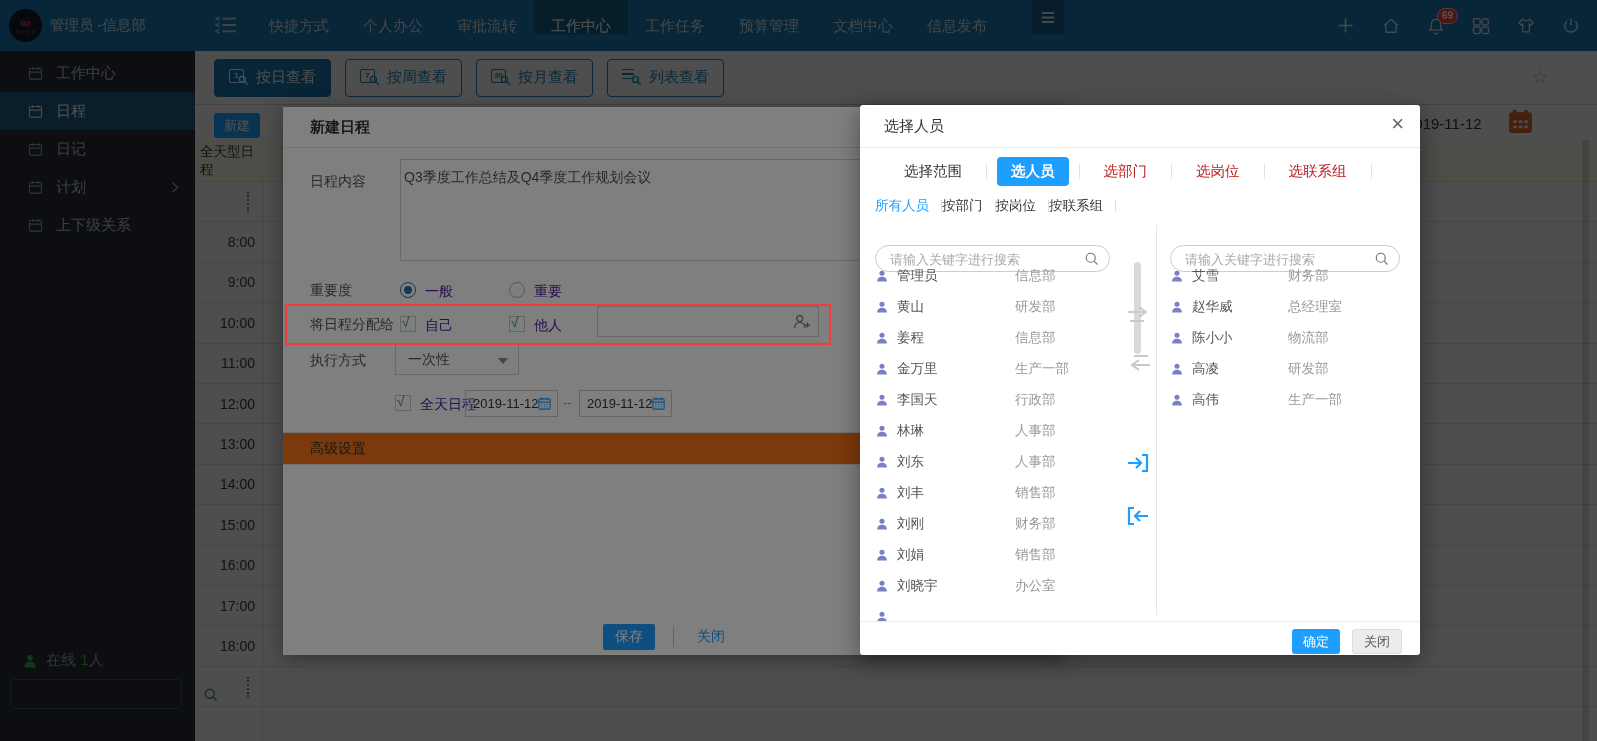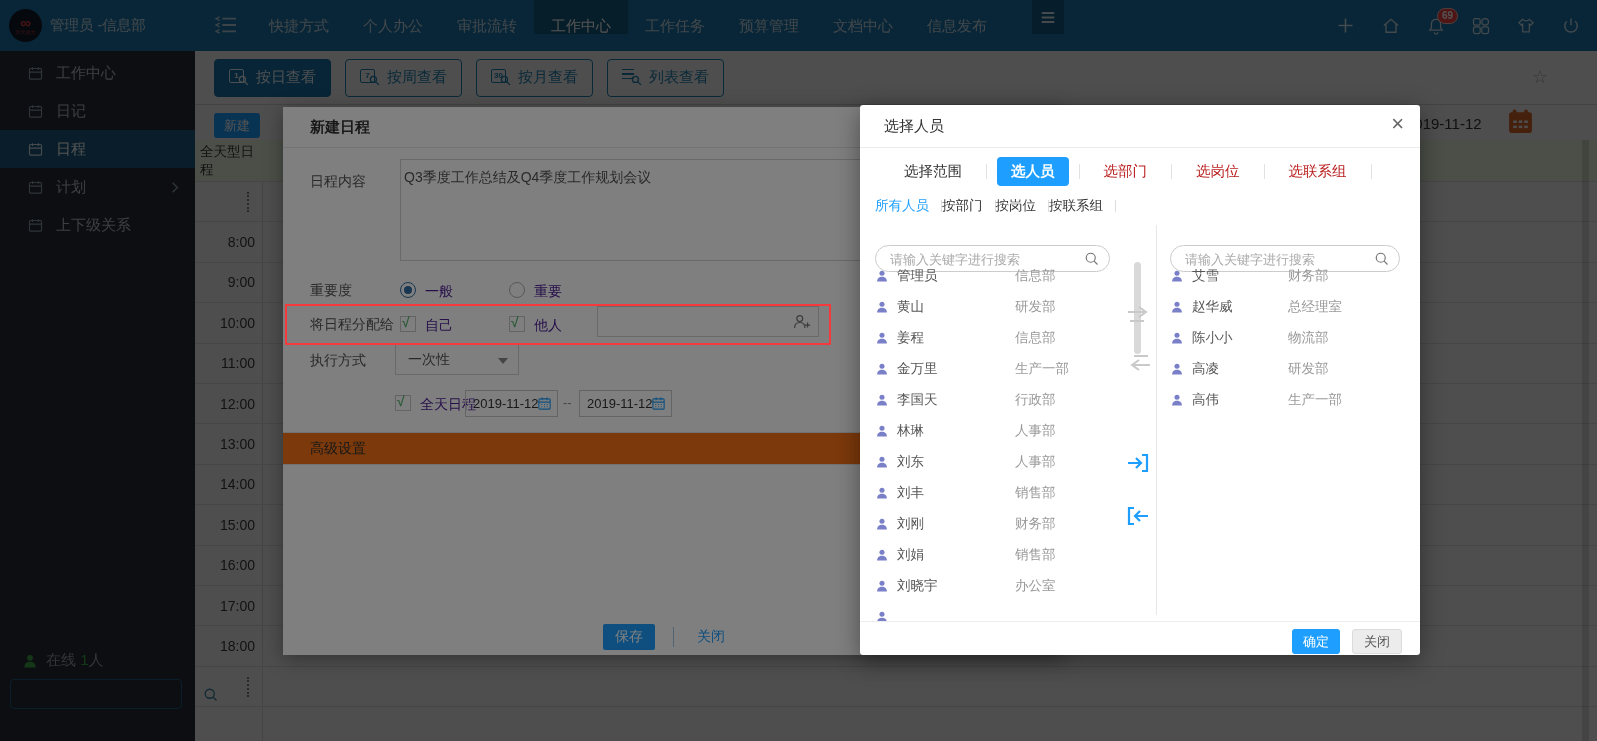--- a/index.html
+++ b/index.html
@@ -247,39 +247,39 @@
           <span class="ic">
             <svg viewBox="0 0 24 24" width="17" height="17" stroke="currentColor" stroke-width="1.6" fill="none">
               <rect x="3.5" y="5" width="17" height="15" rx="1.5"></rect>
               <path d="M3.5 10 h17 M8 3 v4 M16 3 v4"></path>
             </svg>
           </span>
           <span>工作中心</span>
 
         </div>
 
-        <div class="side-item">
+        <div class="side-item on">
           <span class="ic">
             <svg viewBox="0 0 24 24" width="17" height="17" stroke="currentColor" stroke-width="1.6" fill="none">
               <rect x="3.5" y="5" width="17" height="15" rx="1.5"></rect>
               <path d="M3.5 10 h17 M8 3 v4 M16 3 v4"></path>
             </svg>
           </span>
-          <span>日记</span>
-
-        </div>
-
-        <div class="side-item on">
+          <span>日程</span>
+
+        </div>
+
+        <div class="side-item">
           <span class="ic">
             <svg viewBox="0 0 24 24" width="17" height="17" stroke="currentColor" stroke-width="1.6" fill="none">
               <rect x="3.5" y="5" width="17" height="15" rx="1.5"></rect>
               <path d="M3.5 10 h17 M8 3 v4 M16 3 v4"></path>
             </svg>
           </span>
-          <span>日程</span>
+          <span>日记</span>
 
         </div>
 
         <div class="side-item">
           <span class="ic">
             <svg viewBox="0 0 24 24" width="17" height="17" stroke="currentColor" stroke-width="1.6" fill="none">
               <rect x="3.5" y="5" width="17" height="15" rx="1.5"></rect>
               <path d="M3.5 10 h17 M8 3 v4 M16 3 v4"></path>
             </svg>
           </span>

